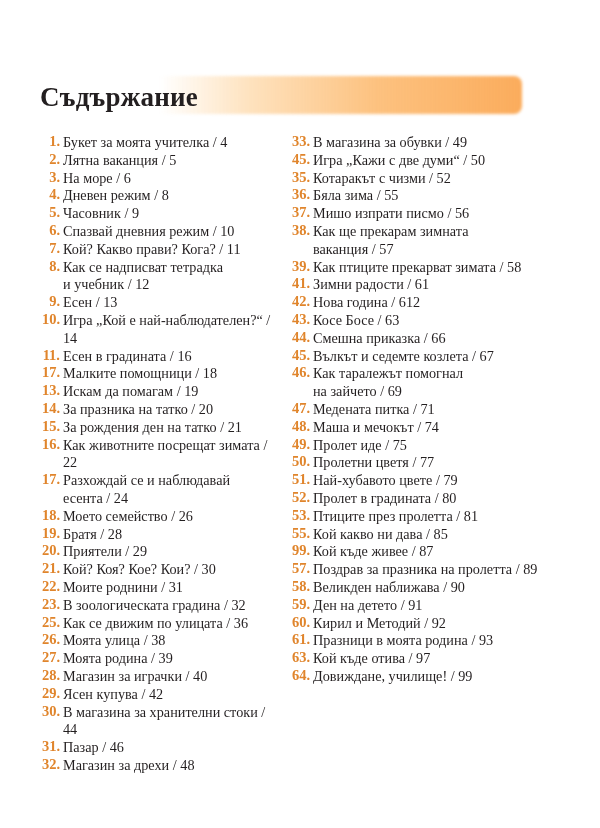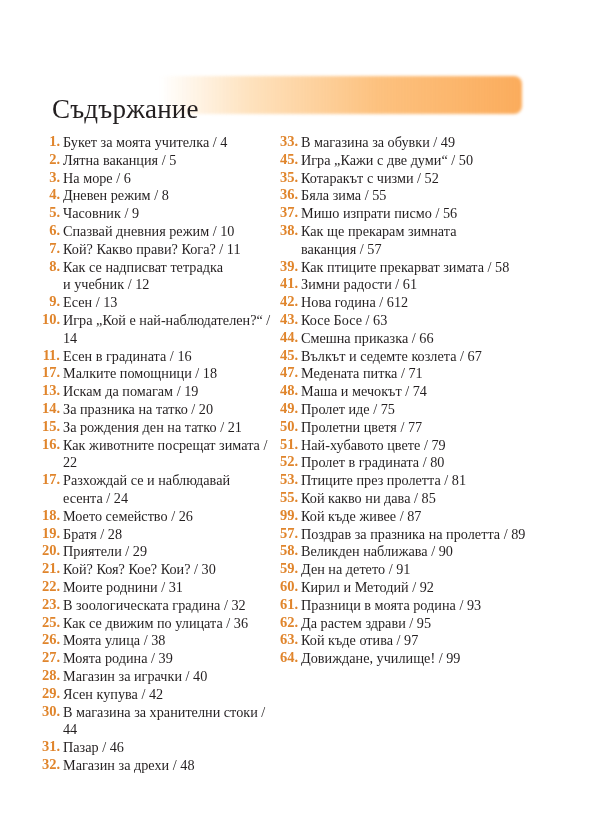--- a/index.html
+++ b/index.html
@@ -23,34 +23,34 @@
       height: 38px;
       border-radius: 0 8px 8px 0;
       background: linear-gradient(to right, rgba(253,180,90,0) 0%, rgba(253,190,110,0.45) 25%, rgba(252,178,95,0.8) 60%, #fbac5c 100%);
       filter: blur(1.5px);
     }
     .page-title {
       position: absolute;
       left: 36px;
       top: 78px;
       font-size: 27px;
-      font-weight: normal;
+      font-weight: bold;
       letter-spacing: 0.2px;
       color: #231f20;
-      margin: 16px;
+      margin: 4px;
     }
     .toc-col {
       position: absolute;
       top: 133px;
       list-style: none;
       margin: 0;
       padding: 0;
     }
     .toc-col.left { left: 30px; width: 265px; }
-    .toc-col.right { left: 268px; width: 290px; }
+    .toc-col.right { left: 280px; width: 290px; }
     .toc-item {
       display: flex;
       align-items: flex-start;
       font-size: 15.3px;
       line-height: 17.8px;
       white-space: nowrap;
     }
     .toc-num {
       display: inline-block;
       width: 30px;
@@ -244,20 +244,24 @@
     </li>
     <li class="toc-item">
       <span class="toc-num">44.</span>
       <span class="toc-text"><span>Смешна приказка / 66</span></span>
     </li>
     <li class="toc-item">
       <span class="toc-num">45.</span>
       <span class="toc-text"><span>Вълкът и седемте козлета / 67</span></span>
     </li>
     <li class="toc-item">
+      <span class="toc-num">46.</span>
+      <span class="toc-text"><span>Как таралежът помогнал</span><br><span>на зайчето / 69</span></span>
+    </li>
+    <li class="toc-item">
       <span class="toc-num">47.</span>
       <span class="toc-text"><span>Медената питка / 71</span></span>
     </li>
     <li class="toc-item">
       <span class="toc-num">48.</span>
       <span class="toc-text"><span>Маша и мечокът / 74</span></span>
     </li>
     <li class="toc-item">
       <span class="toc-num">49.</span>
       <span class="toc-text"><span>Пролет иде / 75</span></span>
@@ -298,24 +302,20 @@
       <span class="toc-num">59.</span>
       <span class="toc-text"><span>Ден на детето / 91</span></span>
     </li>
     <li class="toc-item">
       <span class="toc-num">60.</span>
       <span class="toc-text"><span>Кирил и Методий / 92</span></span>
     </li>
     <li class="toc-item">
       <span class="toc-num">61.</span>
       <span class="toc-text"><span>Празници в моята родина / 93</span></span>
-    </li>
-    <li class="toc-item">
-      <span class="toc-num">62.</span>
-      <span class="toc-text"><span>Да растем здрави / 95</span></span>
     </li>
     <li class="toc-item">
       <span class="toc-num">63.</span>
       <span class="toc-text"><span>Кой къде отива / 97</span></span>
     </li>
     <li class="toc-item">
       <span class="toc-num">64.</span>
       <span class="toc-text"><span>Довиждане, училище! / 99</span></span>
     </li>
   </ul>

